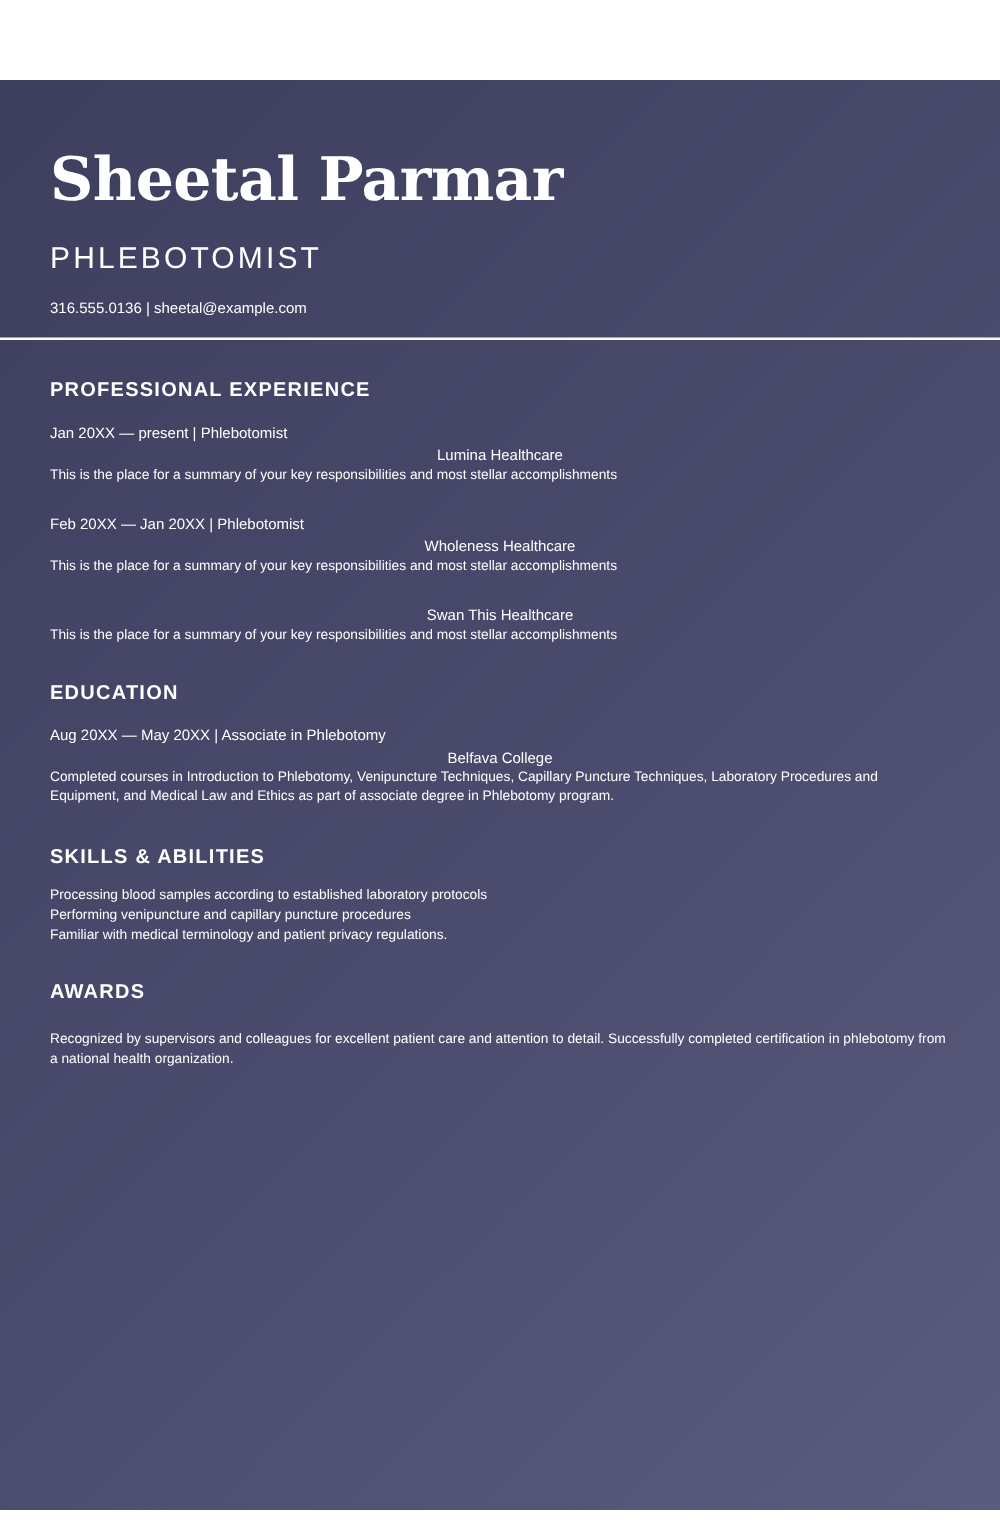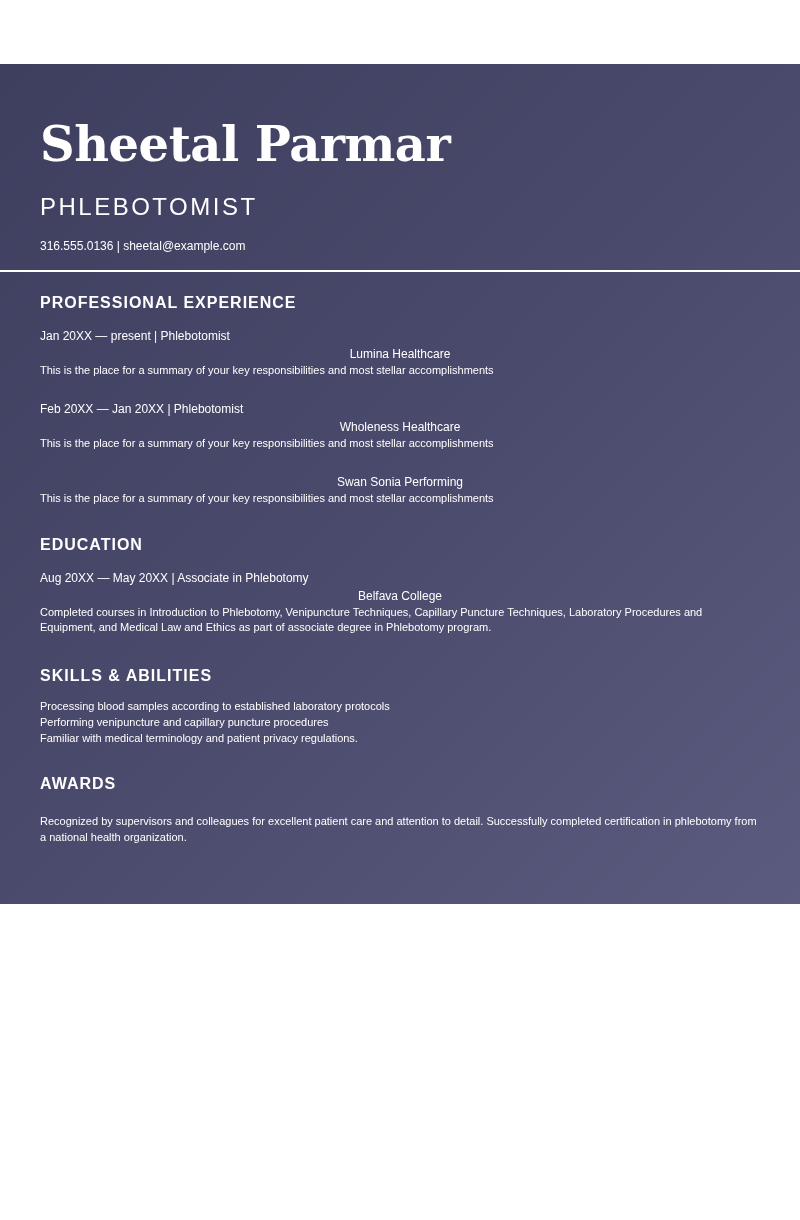--- a/index.html
+++ b/index.html
@@ -1,30 +1,30 @@
 <!DOCTYPE html>
 <html><head>
 <meta charset="utf-8">
 <style>
   html, body { margin: 0; padding: 0; background: #ffffff; }
   body { width: 800px; height: 1220px; position: relative; font-family: "Liberation Sans", sans-serif; }
   .page {
-    position: absolute; left: 0; top: 64px; width: 800px; height: 840px;
+    position: absolute; left: 0; top: 64px; width: 800px; height: 1144px;
     background: linear-gradient(135deg, #3e3f5f 0%, #4a4a6c 50%, #5b5b7f 100%);
     color: #ffffff;
   }
   .header { padding: 52px 40px 0 40px; height: 155px; box-sizing: border-box; }
   .name {
     font-family: "DejaVu Serif", "Liberation Serif", serif; font-weight: bold;
     font-size: 48px; line-height: 56px; margin: 0; letter-spacing: -0.5px;
   }
   .title { font-size: 24px; letter-spacing: 2.5px; margin-top: 20px; line-height: 30px; }
   .contact { font-size: 12px; margin-top: 17px; line-height: 14px; }
   .divider { position: absolute; left: 0; top: 206px; width: 800px; height: 2px; background: #ffffff; }
-  .content { position: absolute; left: 40px; top: 230px; width: 720px; }
+  .content { position: absolute; left: 40px; top: 240px; width: 720px; }
   .section-title { font-size: 16px; font-weight: bold; letter-spacing: 1px; line-height: 18px; margin: 0 0 15px 0; }
   .job { margin-bottom: 22px; }
   .job-head { font-size: 12px; font-weight: normal; line-height: 18px; }
   .job-org { font-size: 12px; line-height: 18px; text-align: center; }
   .job-desc { font-size: 11px; line-height: 15px; }
   .section { margin-bottom: 24px; }
   .plain { font-size: 11px; line-height: 16px; }
   .skills-list { margin-top: 22px; }
 </style>
 </head>
@@ -45,21 +45,21 @@
         <div class="job-head">Jan 20XX — present | Phlebotomist</div>
         <div class="job-org">Lumina Healthcare</div>
         <div class="job-desc">This is the place for a summary of your key responsibilities and most stellar accomplishments</div>
       </div>
       <div class="job">
         <div class="job-head">Feb 20XX — Jan 20XX | Phlebotomist</div>
         <div class="job-org">Wholeness Healthcare</div>
         <div class="job-desc">This is the place for a summary of your key responsibilities and most stellar accomplishments</div>
       </div>
       <div class="job" style="margin-bottom:0">
-        <div class="job-org">Swan Sonia Performing</div>
+        <div class="job-org">Swan This Healthcare</div>
         <div class="job-desc">This is the place for a summary of your key responsibilities and most stellar accomplishments</div>
       </div>
     </div>
 
     <div class="section" style="margin-top:30px">
       <h2 class="section-title">EDUCATION</h2>
       <div class="job-head">Aug 20XX — May 20XX | Associate in Phlebotomy</div>
       <div class="job-org">Belfava College</div>
       <div class="job-desc">Completed courses in Introduction to Phlebotomy, Venipuncture Techniques, Capillary Puncture Techniques, Laboratory Procedures and Equipment, and Medical Law and Ethics as part of associate degree in Phlebotomy program.</div>
     </div>

